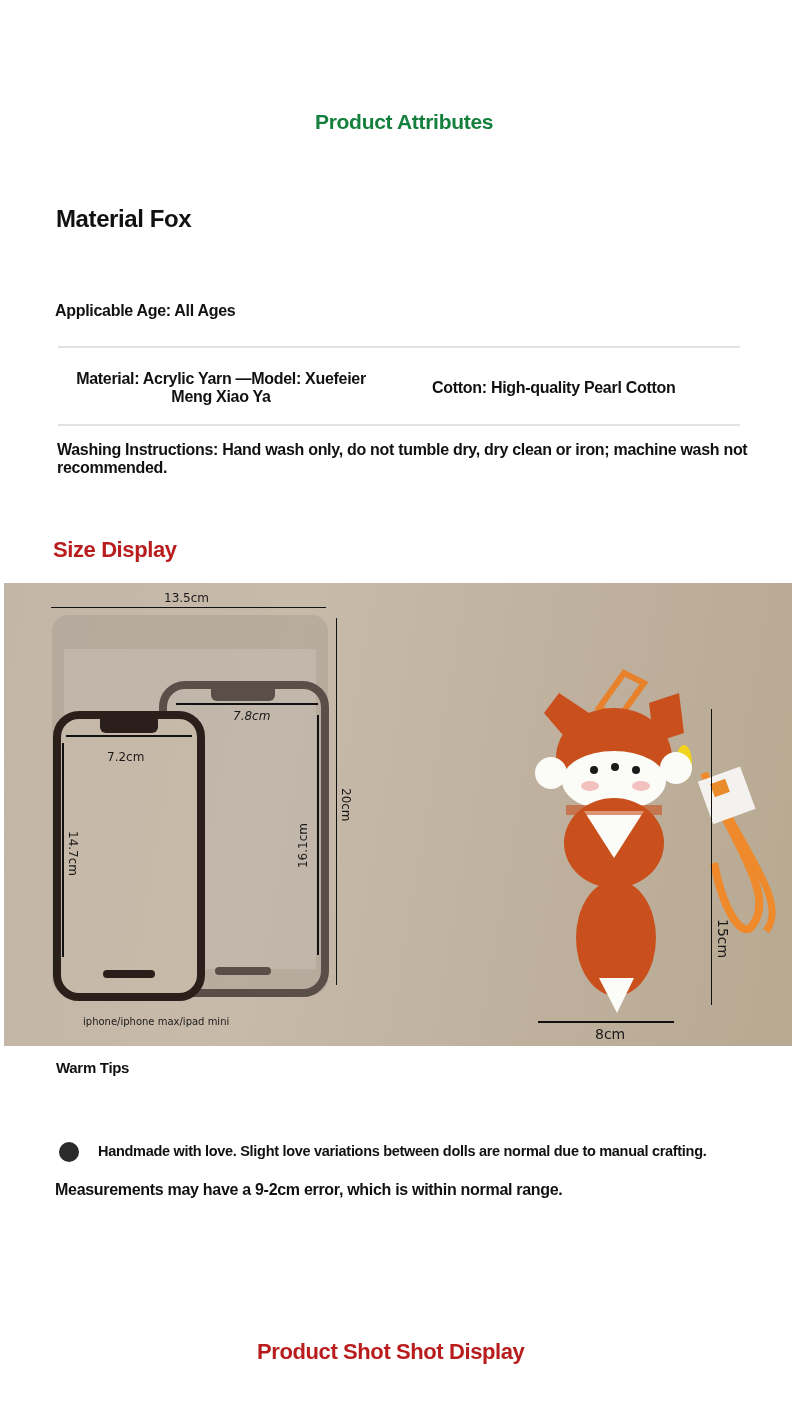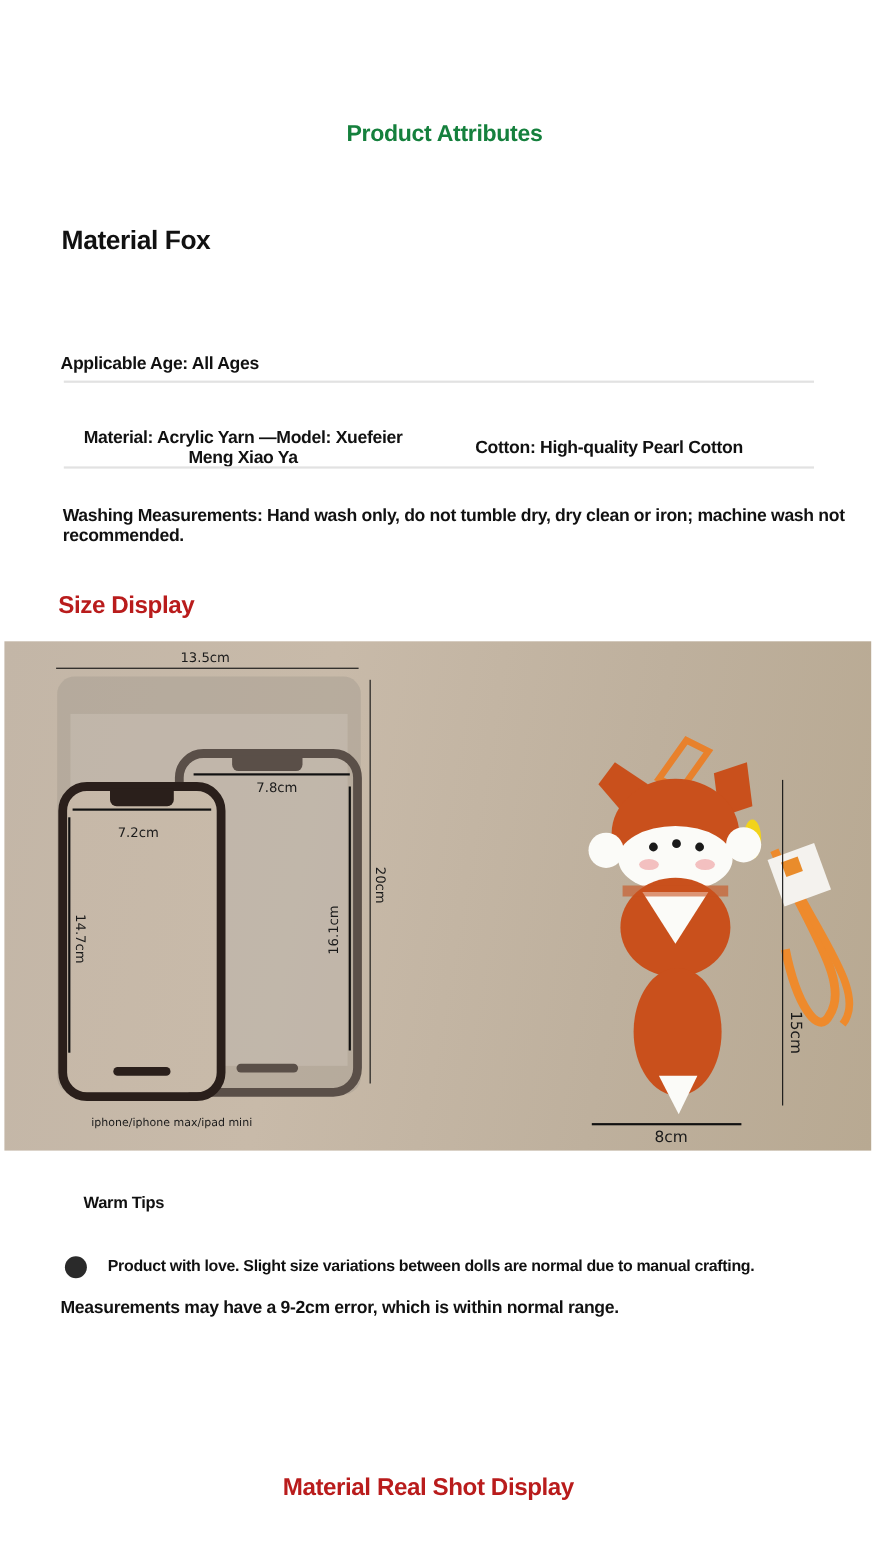--- a/index.html
+++ b/index.html
@@ -2,21 +2,21 @@
 <html><head>
   <meta charset="utf-8">
   <style>
     * { margin: 0; padding: 0; box-sizing: border-box; }
     html, body { width: 800px; height: 1425px; background: #ffffff; overflow: hidden; }
     body { position: relative; font-family: "Liberation Sans", "DejaVu Sans", sans-serif; color: #111; }
     .abs { position: absolute; }
     .title-center { font-size: 21px; font-weight: bold; letter-spacing: -0.3px; color: #15803d; }
     .heading { font-size: 24px; font-weight: bold; letter-spacing: -0.4px; color: #111; }
     .heading-sm { font-size: 22px; font-weight: bold; letter-spacing: -0.4px; color: #b91c1c; }
-    .attr { font-size: 16px; font-weight: bold; letter-spacing: -0.3px; color: #111; line-height: 18px; margin-top: 20px; }
+    .attr { font-size: 16px; font-weight: bold; letter-spacing: -0.3px; color: #111; line-height: 18px; }
     .divider { height: 2px; background: #e2e2e2; }
     .tip { font-size: 15px; font-weight: bold; letter-spacing: -0.3px; color: #111; }
     .tip-lg { font-size: 16px; font-weight: bold; letter-spacing: -0.3px; color: #111; }
     .bullet { width: 20px; height: 20px; border-radius: 50%; background: #2a2a2a; }
 
     
     #size-photo {
       left: 4px; top: 583px; width: 788px; height: 463px;
       background: linear-gradient(100deg, #c3b6a7 0%, #c8baa9 35%, #beb09d 70%, #b8a992 100%);
       overflow: hidden;
@@ -35,40 +35,40 @@
 
 <div class="abs heading" style="left:56px; top:205px;">Material Fox</div>
 
 <div class="abs attr" style="left:55px; top:302px;">Applicable Age: All Ages</div>
 <div class="abs divider" style="left:58px; top:346px; width:682px;"></div>
 
 <div class="abs attr" style="left:56px; top:370px; width:330px;text-align:center;">Material: Acrylic Yarn —Model: Xuefeier Meng Xiao Ya</div>
 <div class="abs attr" style="left:432px; top:379px;">Cotton: High-quality Pearl Cotton</div>
 <div class="abs divider" style="left:58px; top:424px; width:682px;"></div>
 
-<div class="abs attr" style="left:57px; top:441px; width:730px;">Washing Measurements: Hand wash only, do not tumble dry, dry clean or iron; machine wash not recommended.</div>
+<div class="abs attr" style="left:57px; top:441px; width:730px;">Washing Instructions: Hand wash only, do not tumble dry, dry clean or iron; machine wash not recommended.</div>
 
 <div class="abs heading-sm" style="left:53px; top:537px;">Size Display</div>
 
 <div class="abs" id="size-photo">
 
   <div style="position:absolute; left:48px; top:32px; width:276px; height:380px; border-radius:16px; background:rgba(170,160,148,0.55);"></div>
   <div style="position:absolute; left:60px; top:66px; width:252px; height:320px; background:rgba(200,190,178,0.6);"></div>
 
   <div class="line-h" style="left:47px; top:24px; width:275px;"></div>
   <div class="meas" style="left:160px; top:8px;">13.5cm</div>
 
   <div class="line-v" style="left:332px; top:35px; height:367px;"></div>
   <div class="meas vtext" style="left:335px; top:205px;">20cm</div>
 
   <div style="position:absolute; left:155px; top:98px; width:170px; height:316px; border:8px solid #5a4f48; border-radius:26px;"></div>
   <div style="position:absolute; left:207px; top:104px; width:64px; height:14px; background:#5a4f48; border-radius:0 0 6px 6px;"></div>
   <div style="position:absolute; left:211px; top:384px; width:56px; height:8px; background:#5a4f48; border-radius:4px;"></div>
   <div class="line-hb" style="left:172px; top:120px; width:142px;"></div>
-  <div class="meas" style="left:229px; top:126px;">7.8cm</div>
+  <div class="meas" style="left:229px; top:126px;font-style:italic;">7.8cm</div>
   <div class="line-vb" style="left:313px; top:132px; height:240px;"></div>
   <div class="meas vtext" style="left:292px; top:240px; transform:rotate(180deg);">16.1cm</div>
 
   <div style="position:absolute; left:49px; top:128px; width:152px; height:290px; border:8px solid #2a1f1b; border-radius:26px; background:linear-gradient(100deg,#c6b8a8,#c8baa9);"></div>
   <div style="position:absolute; left:96px; top:134px; width:58px; height:16px; background:#2a1f1b; border-radius:0 0 6px 6px;"></div>
   <div style="position:absolute; left:99px; top:387px; width:52px; height:8px; background:#2a1f1b; border-radius:4px;"></div>
   <div class="line-hb" style="left:62px; top:152px; width:126px;"></div>
   <div class="meas" style="left:103px; top:167px;">7.2cm</div>
   <div class="line-vb" style="left:58px; top:160px; height:214px;"></div>
   <div class="meas vtext" style="left:62px; top:248px;">14.7cm</div>
@@ -109,18 +109,18 @@
     <ellipse cx="112" cy="275" rx="40" ry="58" fill="#c9501c"></ellipse>
     <path d="M95 315 L130 315 L113 350 Z" fill="#fbfbf8"></path>
   </svg>
 
   <div class="line-v" style="left:707px; top:126px; height:296px;"></div>
   <div class="meas vtext" style="left:711px; top:336px; font-size:14px;">15cm</div>
   <div class="line-hb" style="left:534px; top:438px; width:136px;"></div>
   <div class="meas" style="left:591px; top:443px; font-size:14px;">8cm</div>
 </div>
 
-<div class="abs tip" style="left:56px; top:1085px;margin-left:20px;">Warm Tips</div>
+<div class="abs tip" style="left:56px; top:1059px;">Warm Tips</div>
 <div class="abs bullet" style="left:59px; top:1142px;"></div>
-<div class="abs tip" style="left:98px; top:1143px; font-size:14.5px;">Product with love. Slight size variations between dolls are normal due to manual crafting.</div>
+<div class="abs tip" style="left:98px; top:1143px; font-size:14.5px;">Handmade with love. Slight love variations between dolls are normal due to manual crafting.</div>
 <div class="abs tip-lg" style="left:55px; top:1181px;">Measurements may have a 9-2cm error, which is within normal range.</div>
 
-<div class="abs heading-sm" style="left:257px; top:1339px;">Material Real Shot Display</div>
+<div class="abs heading-sm" style="left:257px; top:1339px;">Product Shot Shot Display</div>
 
 </body></html>

